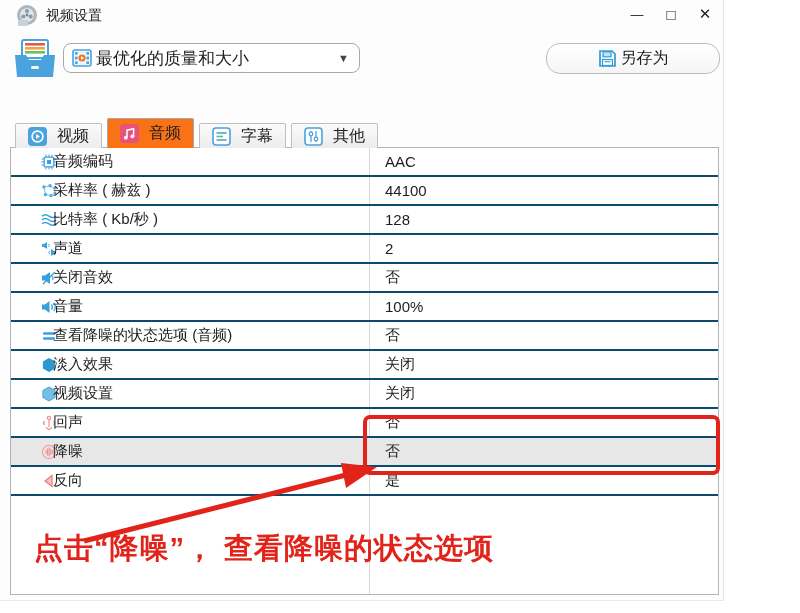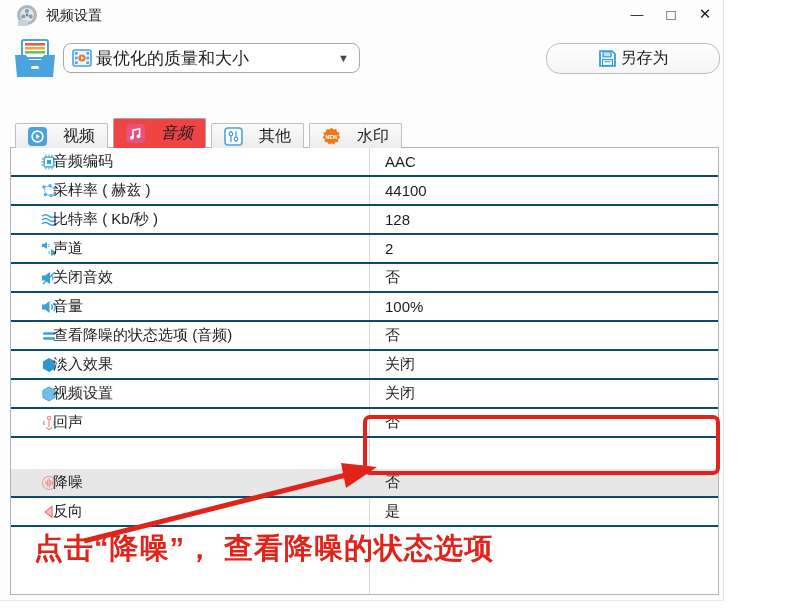--- a/index.html
+++ b/index.html
@@ -32,35 +32,35 @@
   .combobox .caret{color:#444;font-size:11px;margin-right:2px;}
   .save-btn{
     position:absolute;left:546px;top:43px;width:174px;height:31px;
     border:1px solid #bdbdbd;border-radius:14px;background:linear-gradient(#ffffff,#f5f5f5);
     display:flex;align-items:center;justify-content:center;gap:4px;
     font-size:16px;color:#1e1e1e;box-sizing:border-box;
   }
   
   .tabbar{position:absolute;left:15px;top:119px;height:29px;display:flex;gap:5px;align-items:flex-end;z-index:3;}
   .tab{
-    display:flex;align-items:center;gap:16px;padding:0 12px;height:25px;
+    display:flex;align-items:center;gap:10px;padding:0 12px;height:25px;
     background:linear-gradient(#fbfbfb,#ececec);
     border:1px solid #bfbfbf;border-bottom:none;border-radius:2px 2px 0 0;
     font-size:16px;color:#1e1e1e;box-sizing:border-box;justify-content:center;
   }
-  .tab.active{background:#ef4444;height:30px;position:relative;z-index:4;border-color:#a8a8a8;font-style:italic;}
+  .tab.active{background:#f97316;height:30px;position:relative;z-index:4;border-color:#a8a8a8;}
   .tab .ticon{width:19px;height:19px;display:block;}
   
   .stable{
     position:absolute;left:10px;top:147px;width:709px;height:448px;
     background:#ffffff;border:1px solid #b4b4b4;box-sizing:border-box;z-index:1;
   }
   .col-divider{position:absolute;left:358px;top:0;bottom:0;width:1px;background:#d9d9d9;}
   .srow{position:relative;height:27px;display:flex;align-items:center;border-bottom:2px solid #0c4a6e;}
-  .srow.hl{background:#e7e7e7;margin-top:31px;}
+  .srow.hl{background:#e7e7e7;}
   .srow .ricon{width:16px;height:16px;margin-left:15px;display:block;flex:none;}
   .srow .rlabel{margin-left:11px;font-size:15px;color:#1e1e1e;width:305px;white-space:nowrap;overflow:hidden;}
   .srow .rvalue{margin-left:27px;font-size:15px;color:#1e1e1e;}
   
   .red-box{
     position:absolute;left:363px;top:415px;width:357px;height:60px;
     border:4px solid #e2231a;border-radius:7px;z-index:6;pointer-events:none;box-sizing:border-box;
   }
   .arrow-svg{position:absolute;left:0;top:0;width:800px;height:613px;z-index:7;pointer-events:none;}
   .annotation-text{
@@ -145,36 +145,38 @@
             <circle cx="5.8" cy="13.7" r="1.9" fill="#fff"></circle>
             <circle cx="12.4" cy="12.3" r="1.9" fill="#fff"></circle>
           </svg>
         </span>
         <span>音频</span>
       </div>
       <div class="tab">
         <span>
           <svg class="ticon" viewBox="0 0 19 19">
             <rect x="1" y="1" width="17" height="17" rx="3" fill="#fff" stroke="#4aa3df" stroke-width="1.6"></rect>
+            <line x1="4.5" y1="6" x2="14.5" y2="6" stroke="#4aa3df" stroke-width="1.6"></line>
+            <line x1="4.5" y1="9.5" x2="11" y2="9.5" stroke="#6abf69" stroke-width="1.6"></line>
+            <line x1="4.5" y1="13" x2="14.5" y2="13" stroke="#4aa3df" stroke-width="1.6"></line>
+          </svg>
+        </span>
+        <span>字幕</span>
+      </div>
+      <div class="tab">
+        <span>
+          <svg class="ticon" viewBox="0 0 19 19">
+            <rect x="1" y="1" width="17" height="17" rx="3" fill="#fff" stroke="#4aa3df" stroke-width="1.6"></rect>
             <line x1="7" y1="4" x2="7" y2="15" stroke="#4aa3df" stroke-width="1.3"></line>
             <line x1="12" y1="4" x2="12" y2="15" stroke="#4aa3df" stroke-width="1.3"></line>
             <circle cx="7" cy="7" r="1.8" fill="#fff" stroke="#4aa3df" stroke-width="1.3"></circle>
             <circle cx="12" cy="12" r="1.8" fill="#fff" stroke="#4aa3df" stroke-width="1.3"></circle>
           </svg>
         </span>
         <span>其他</span>
-      </div>
-      <div class="tab">
-        <span>
-          <svg class="ticon" viewBox="0 0 19 19">
-            <path d="M9.5 0.8 L11.6 2.6 L14.3 2 L15 4.7 L17.6 5.7 L16.7 8.3 L18.3 10.6 L16.1 12.2 L16.2 15 L13.4 15.2 L12 17.6 L9.5 16.3 L7 17.6 L5.6 15.2 L2.8 15 L2.9 12.2 L0.7 10.6 L2.3 8.3 L1.4 5.7 L4 4.7 L4.7 2 L7.4 2.6 Z" fill="#f07818"></path>
-            <text x="9.5" y="11.5" font-size="5.2" font-weight="bold" fill="#fff" text-anchor="middle" font-family="Liberation Sans,sans-serif">NEW</text>
-          </svg>
-        </span>
-        <span>水印</span>
       </div>
     </div>
 
   <div class="stable" id="stable">
     <div class="col-divider"></div>
   <div class="srow">
         <span style="display: flex; margin-left: 15px; width: 16px; height: 16px;">
           <svg class="ricon" viewBox="0 0 16 16">
             <rect x="3.2" y="3.2" width="9.6" height="9.6" rx="1" fill="#fff" stroke="#3aa0dc" stroke-width="1.3"></rect>
             <rect x="6" y="6" width="4" height="4" fill="#3aa0dc"></rect>

